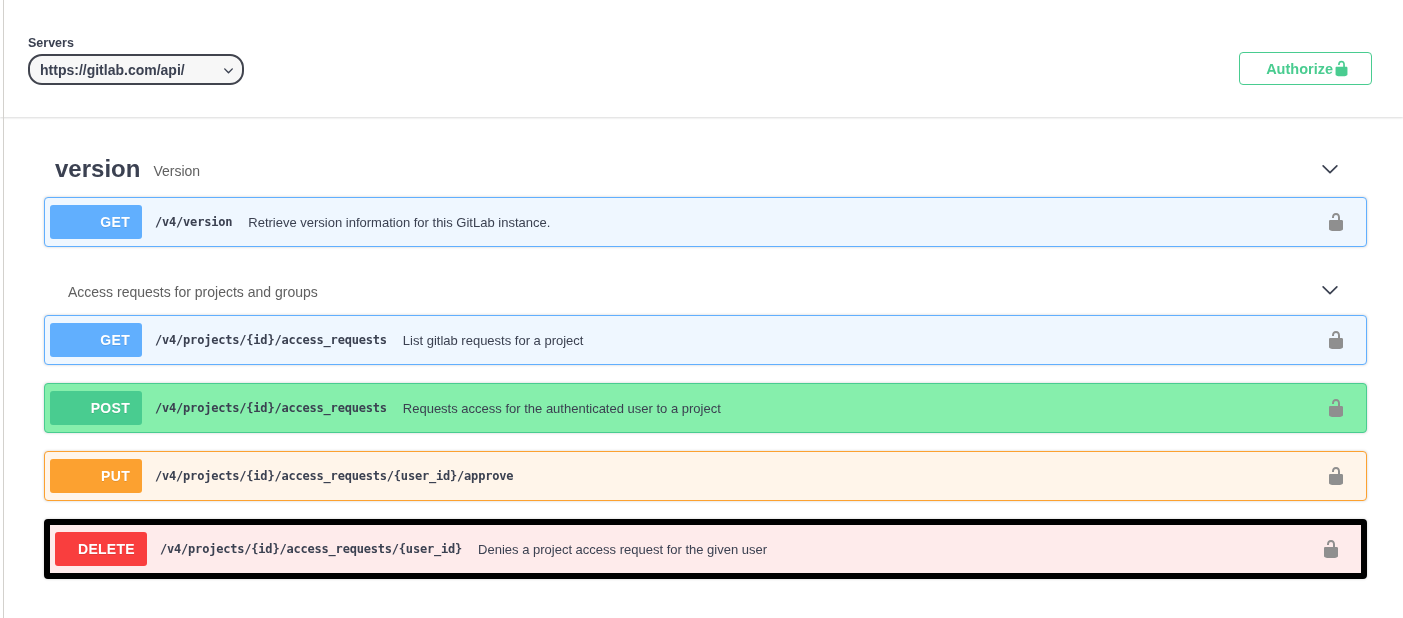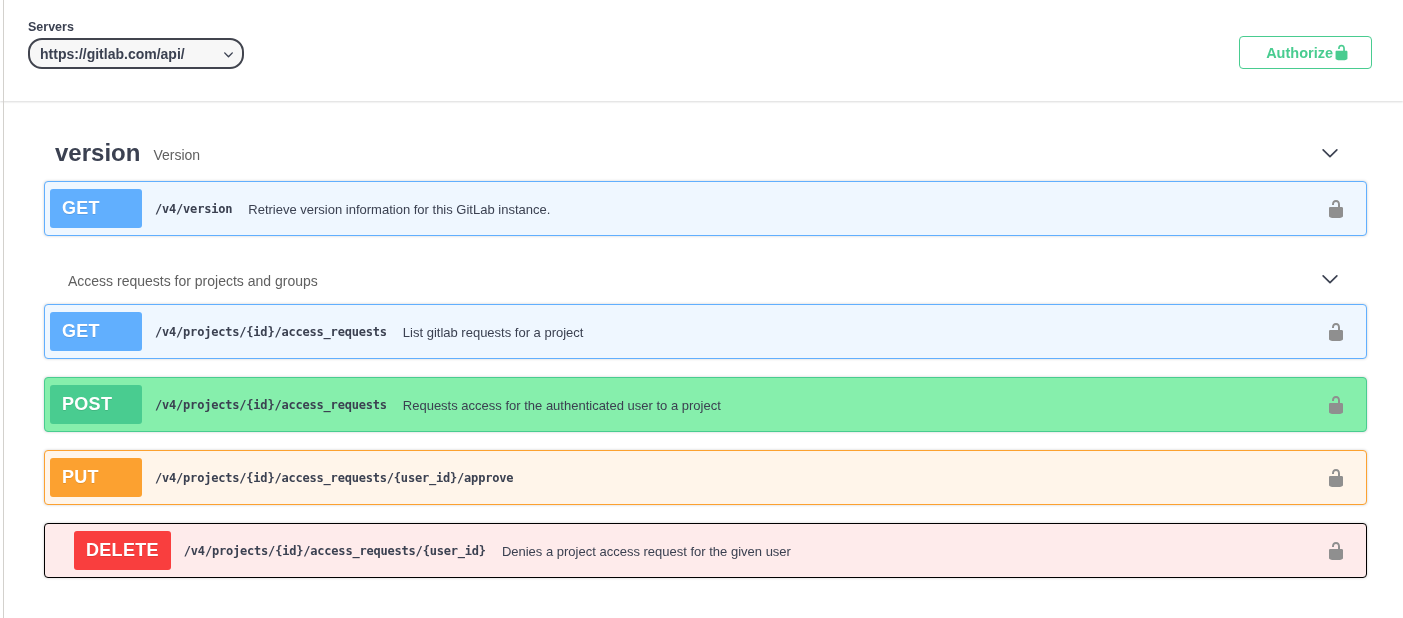--- a/index.html
+++ b/index.html
@@ -7,21 +7,21 @@
   body { font-family: "Liberation Sans", sans-serif; color: #3b4151; position: relative; }
 
   .window-edge {
     position: absolute; left: 3px; top: 0; bottom: 0; width: 1px;
     background: #d3d1cd;
   }
 
   
   .scheme-bar {
     display: flex; justify-content: space-between; align-items: flex-end;
-    padding: 20px 31px 32px 28px;
+    padding: 36px 31px 32px 28px;
     background: #fff;
     box-shadow: 0 1px 2px 0 rgba(0,0,0,.15);
   }
   .servers-label {
     font-size: 12.5px; font-weight: bold; color: #3b4151; margin-bottom: 4px; display: block;
   }
   .server-select-wrap { position: relative; display: inline-block; }
   .server-select {
     appearance: none; -webkit-appearance: none;
     width: 216px; height: 31px;
@@ -59,32 +59,32 @@
   .section-chevron { margin-left: auto; margin-right: 26px; display: flex; }
 
   .opblock {
     border-radius: 4px;
     margin-bottom: 18px;
     box-shadow: 0 0 3px rgba(0,0,0,.19);
   }
   .opblock.get    { background: #eff7ff; border: 1px solid #61affe; }
   .opblock.post   { background: #86efac; border: 1px solid #49cc90; }
   .opblock.put    { background: #fff5ea; border: 1px solid #fca130; }
-  .opblock.delete { background: #feebeb; border: 1px solid #000000; padding-left: 24px; }
+  .opblock.delete { background: #feebeb; border: 6px solid #000000; }
 
   .op-summary {
     display: flex; align-items: center;
     padding: 7px 14px 7px 5px;
     cursor: pointer;
   }
   .method-badge {
-    min-width: 92px; text-align: left;
+    min-width: 92px; text-align: right;
     padding: 9px 12px;
     border-radius: 3px;
-    color: #fff; font-size: 18px; font-weight: bold;
+    color: #fff; font-size: 14px; font-weight: bold;
     text-shadow: 0 1px 0 rgba(0,0,0,.1);
     letter-spacing: .3px;
   }
   .method-badge.get    { background: #61affe; }
   .method-badge.post   { background: #49cc90; }
   .method-badge.put    { background: #fca130; }
   .method-badge.delete { background: #f93e3e; }
 
   .op-path {
     font-family: "DejaVu Sans Mono", "Liberation Mono", monospace;

